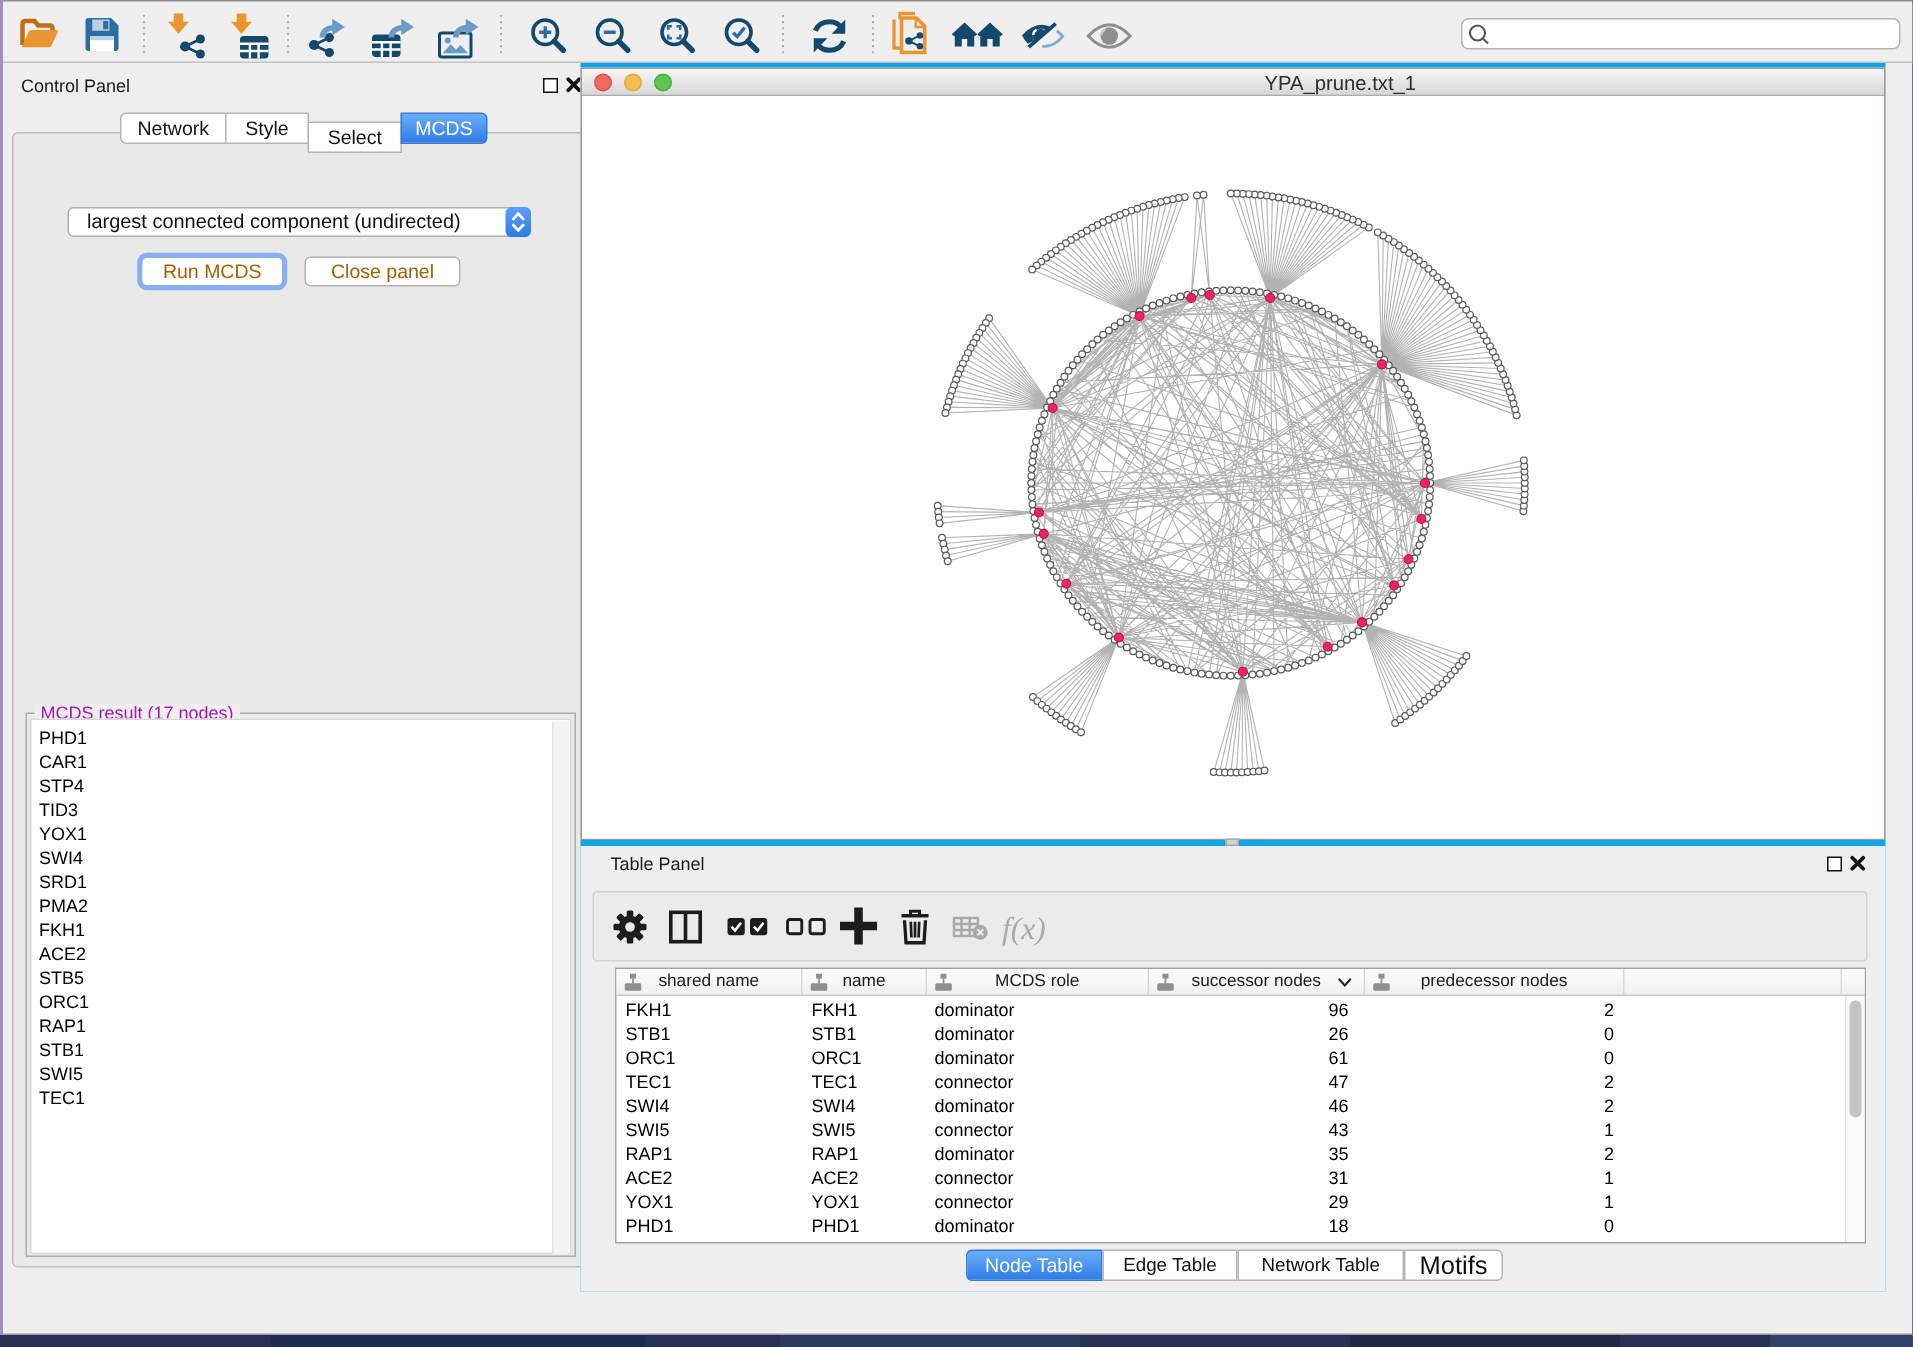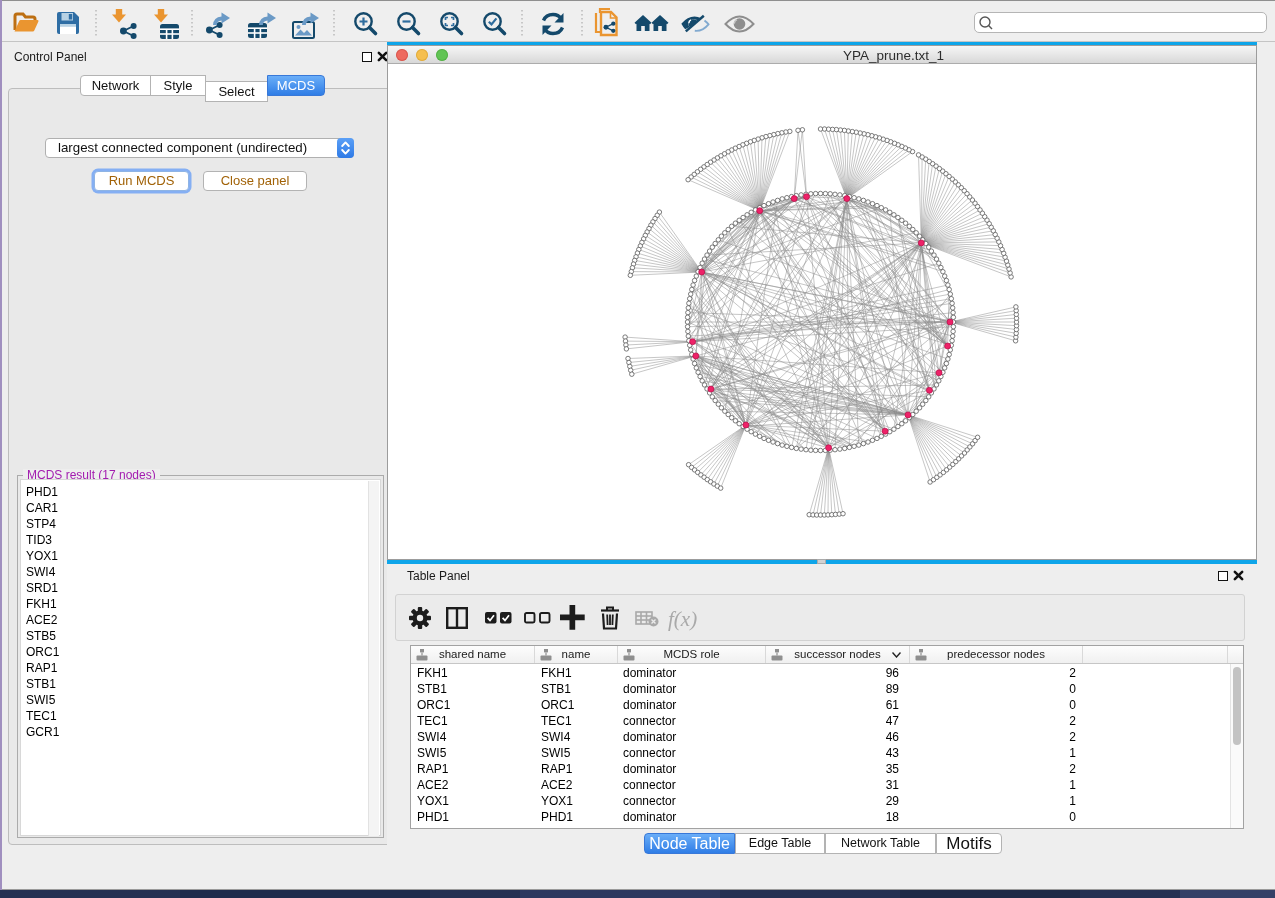--- a/index.html
+++ b/index.html
@@ -201,29 +201,29 @@
     <div id="mfield"></div>
     <div id="mlegend">MCDS result (17 nodes)</div>
     <div id="mlist">
       <div class="mi">PHD1</div>
         <div class="mi">CAR1</div>
         <div class="mi">STP4</div>
         <div class="mi">TID3</div>
         <div class="mi">YOX1</div>
         <div class="mi">SWI4</div>
         <div class="mi">SRD1</div>
+        <div class="mi">PMA2</div>
         <div class="mi">FKH1</div>
         <div class="mi">ACE2</div>
         <div class="mi">STB5</div>
         <div class="mi">ORC1</div>
         <div class="mi">RAP1</div>
         <div class="mi">STB1</div>
         <div class="mi">SWI5</div>
         <div class="mi">TEC1</div>
-        <div class="mi">GCR1</div>
       <div id="mscroll"></div>
     </div>
   </div>
   <div id="vsplit" class="abs">
       <div class="abs" style="left:0;top:402px;width:5px;height:9px;background:#d2d2d2;border:1px solid #ababab"></div>
     </div>
   <div id="rightdesk" class="abs">
     <div id="netframe" class="abs">
       <div id="nettitle" class="abs">
         <div class="tl" style="left:8px;background:#ee6a5f;box-shadow:inset 0 0 0 1px rgba(200,70,60,.55)"></div>
@@ -720,21 +720,21 @@
             <span class="abs" style="left:6px">FKH1</span>
             <span class="abs" style="left:130px">FKH1</span>
             <span class="abs" style="left:212px">dominator</span>
             <span class="abs" style="left:355px;width:133px;text-align:right">96</span>
             <span class="abs" style="left:499px;width:166px;text-align:right">2</span>
           </div>
           <div class="trow" style="left:0;top:35px;width:817px">
             <span class="abs" style="left:6px">STB1</span>
             <span class="abs" style="left:130px">STB1</span>
             <span class="abs" style="left:212px">dominator</span>
-            <span class="abs" style="left:355px;width:133px;text-align:right">89</span>
+            <span class="abs" style="left:355px;width:133px;text-align:right">26</span>
             <span class="abs" style="left:499px;width:166px;text-align:right">0</span>
           </div>
           <div class="trow" style="left:0;top:51px;width:817px">
             <span class="abs" style="left:6px">ORC1</span>
             <span class="abs" style="left:130px">ORC1</span>
             <span class="abs" style="left:212px">dominator</span>
             <span class="abs" style="left:355px;width:133px;text-align:right">61</span>
             <span class="abs" style="left:499px;width:166px;text-align:right">0</span>
           </div>
           <div class="trow" style="left:0;top:67px;width:817px">
@@ -783,20 +783,20 @@
             <span class="abs" style="left:6px">PHD1</span>
             <span class="abs" style="left:130px">PHD1</span>
             <span class="abs" style="left:212px">dominator</span>
             <span class="abs" style="left:355px;width:133px;text-align:right">18</span>
             <span class="abs" style="left:499px;width:166px;text-align:right">0</span>
           </div>
         <div class="abs" style="left:819px;top:18px;width:13px;height:164px;background:#fafafa;border-left:1px solid #e3e3e3">
             <div style="position:absolute;left:2px;top:3px;width:8px;height:78px;background:#c3c3c3;border-radius:5px"></div>
           </div>
       </div>
-      <div class="tab tabsel" style="left:257px;top:269px;width:91px;border-radius:4px 0 0 4px;font-size:16px">Node Table</div>
+      <div class="tab tabsel" style="left:257px;top:269px;width:91px;border-radius:4px 0 0 4px;font-size:13px">Node Table</div>
         <div class="tab" style="left:348px;top:269px;width:90px;font-size:12.5px">Edge Table</div>
         <div class="tab" style="left:438px;top:269px;width:111px;font-size:12.5px">Network Table</div>
         <div class="tab" style="left:549px;top:269px;width:66px;border-radius:0 4px 4px 0;font-size:17px">Motifs</div>
     </div>
   </div>
 </div>
 <div id="leftstrip" class="abs"></div>
 
 </body></html>

